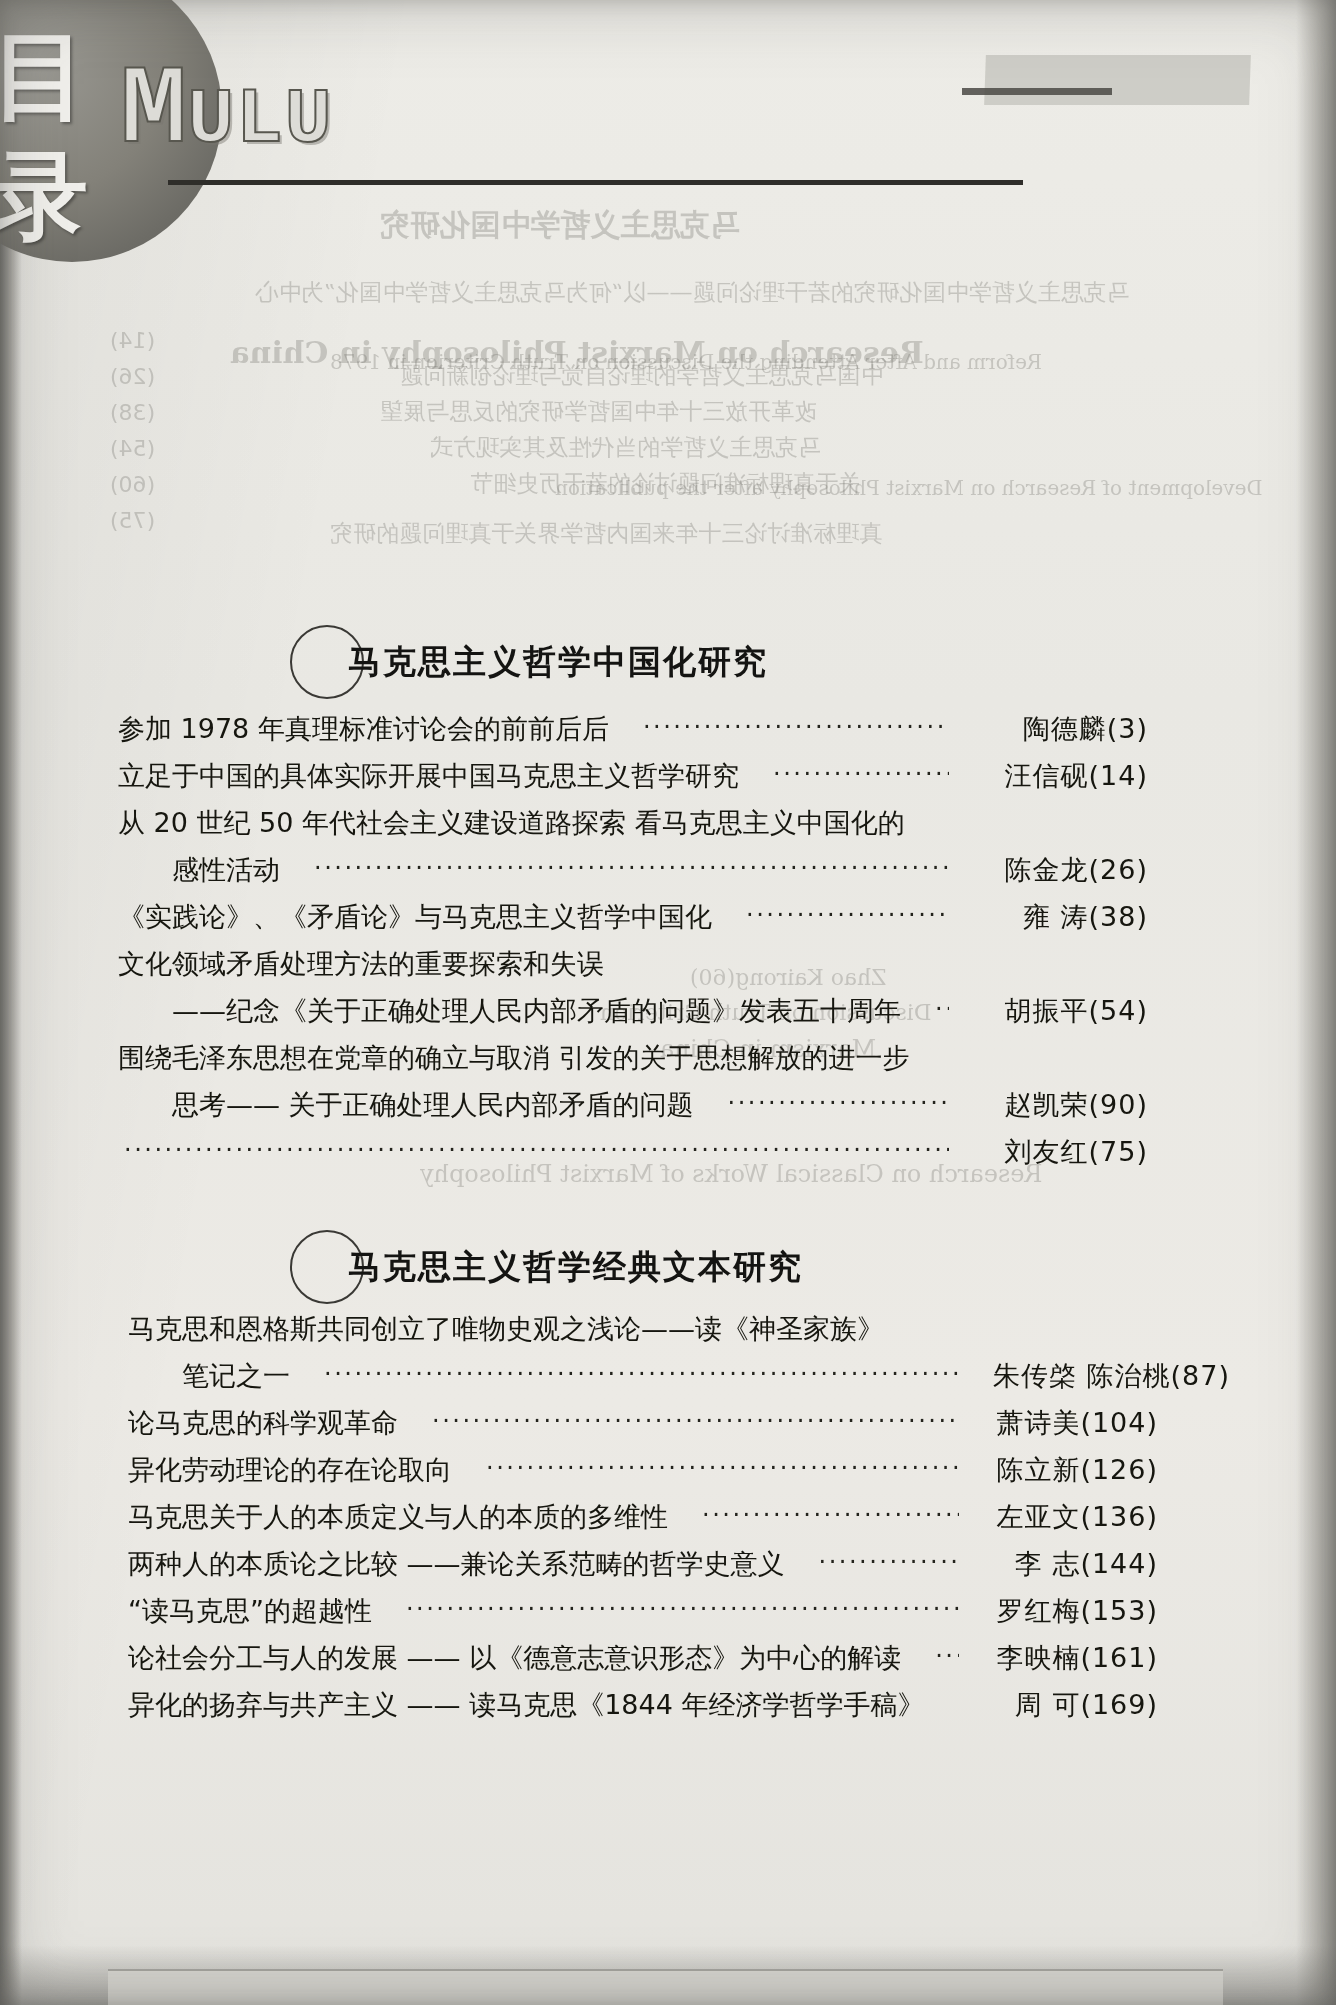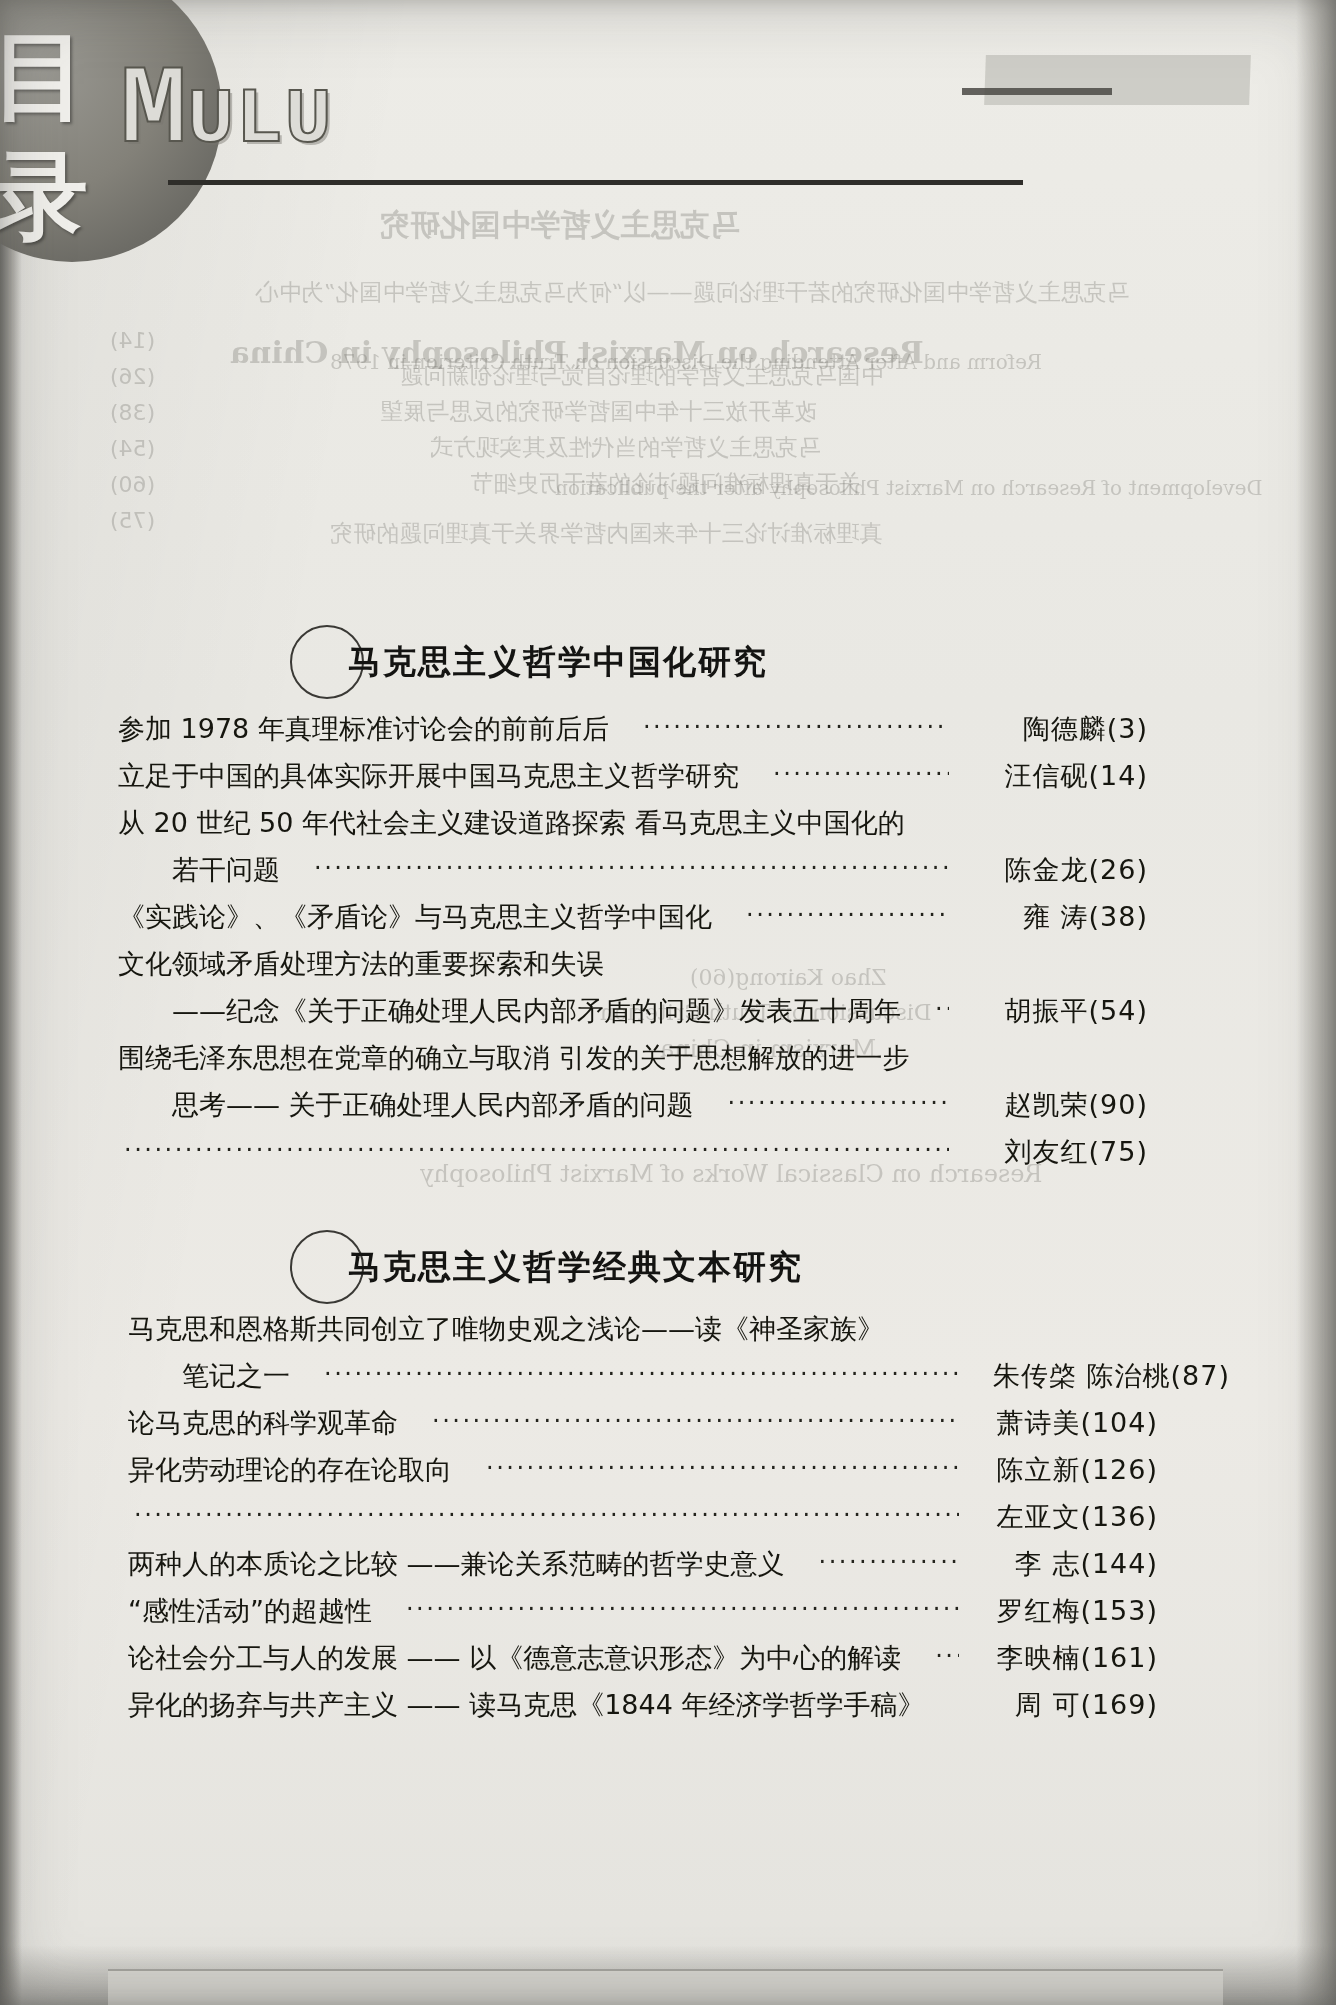--- a/index.html
+++ b/index.html
@@ -237,21 +237,21 @@
           <span class="txt">立足于中国的具体实际开展中国马克思主义哲学研究</span>
           <span class="lead">········································································································································································································</span>
           <span class="author">汪信砚(14)</span>
         </div>
         <div class="entry noleader">
           <span class="txt">从 20 世纪 50 年代社会主义建设道路探索 看马克思主义中国化的</span>
           <span class="lead">········································································································································································································</span>
           <span class="author"></span>
         </div>
         <div class="entry">
-          <span class="txt indent">若干问题</span>
+          <span class="txt indent">感性活动</span>
           <span class="lead">········································································································································································································</span>
           <span class="author">陈金龙(26)</span>
         </div>
         <div class="entry">
           <span class="txt">《实践论》、《矛盾论》与马克思主义哲学中国化</span>
           <span class="lead">········································································································································································································</span>
           <span class="author">雍  涛(38)</span>
         </div>
         <div class="entry noleader">
           <span class="txt">文化领域矛盾处理方法的重要探索和失误</span>
@@ -297,30 +297,31 @@
           <span class="txt">论马克思的科学观革命</span>
           <span class="lead">········································································································································································································</span>
           <span class="author">萧诗美(104)</span>
         </div>
         <div class="entry">
           <span class="txt">异化劳动理论的存在论取向</span>
           <span class="lead">········································································································································································································</span>
           <span class="author">陈立新(126)</span>
         </div>
         <div class="entry">
+          <span class="txt">马克思关于人的本质定义与人的本质的多维性</span>
           <span class="lead">········································································································································································································</span>
           <span class="author">左亚文(136)</span>
         </div>
         <div class="entry">
           <span class="txt">两种人的本质论之比较 ——兼论关系范畴的哲学史意义</span>
           <span class="lead">········································································································································································································</span>
           <span class="author">李  志(144)</span>
         </div>
         <div class="entry">
-          <span class="txt">“感性活动”的超越性</span>
+          <span class="txt">“读马克思”的超越性</span>
           <span class="lead">········································································································································································································</span>
           <span class="author">罗红梅(153)</span>
         </div>
         <div class="entry">
           <span class="txt">论社会分工与人的发展 —— 以《德意志意识形态》为中心的解读</span>
           <span class="lead">········································································································································································································</span>
           <span class="author">李映楠(161)</span>
         </div>
         <div class="entry">
           <span class="txt">异化的扬弃与共产主义 —— 读马克思《1844 年经济学哲学手稿》</span>

